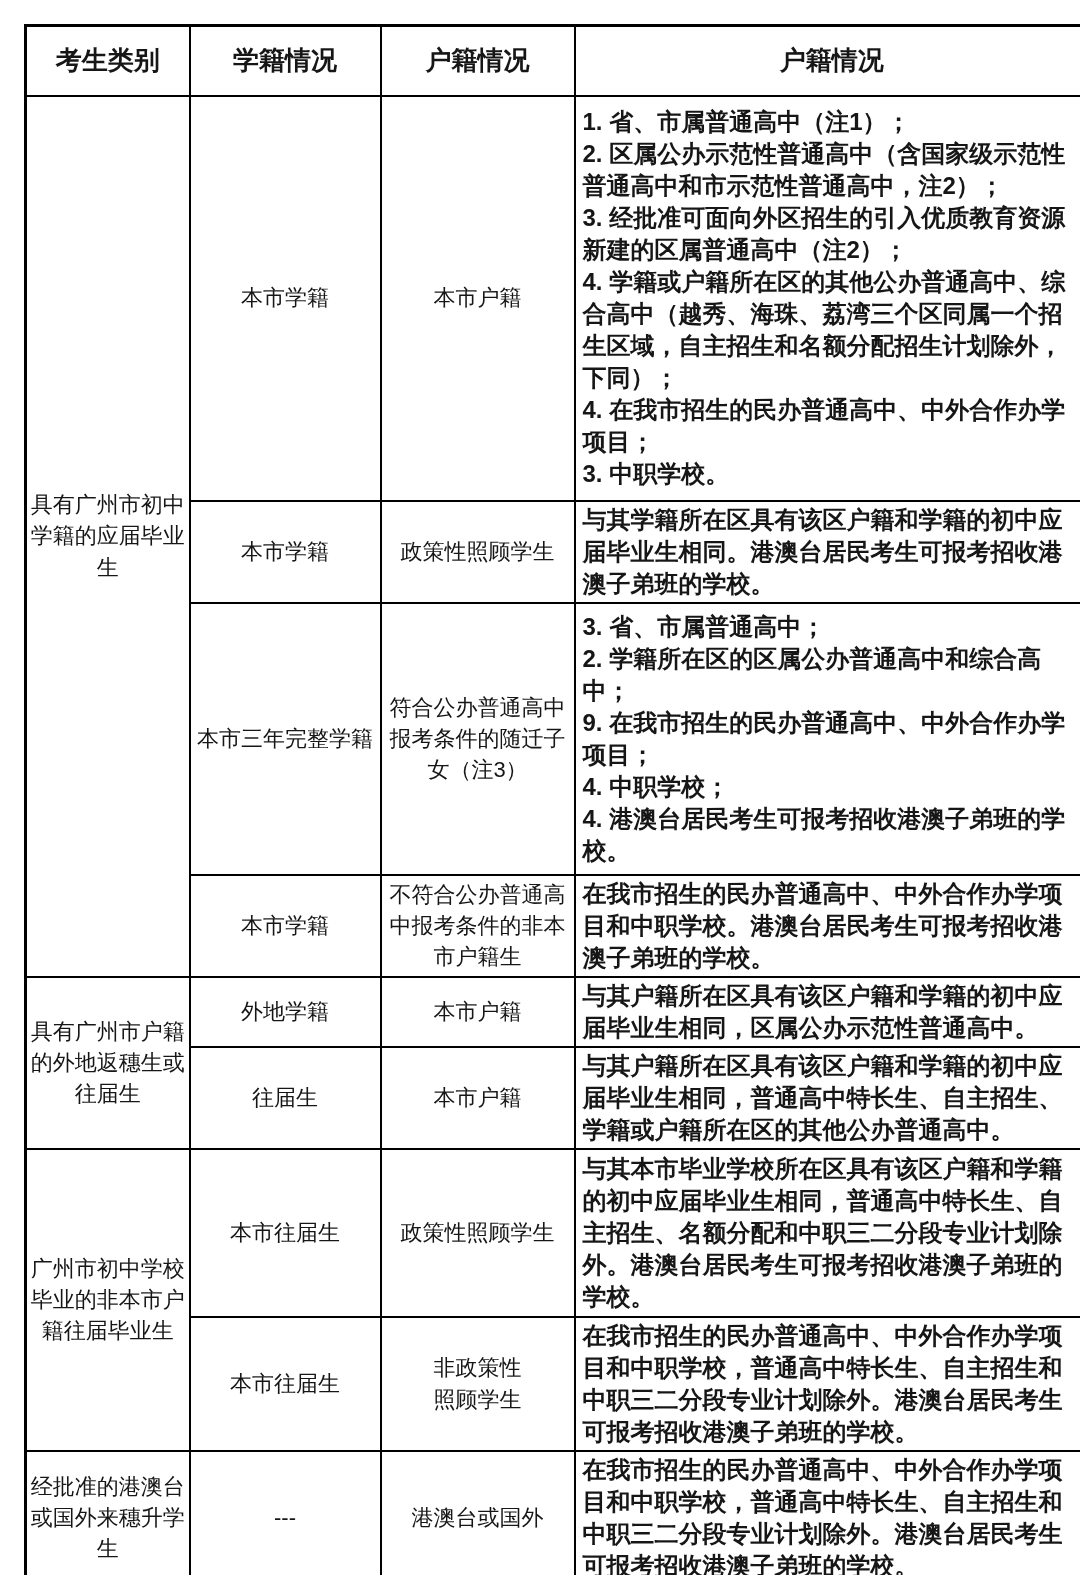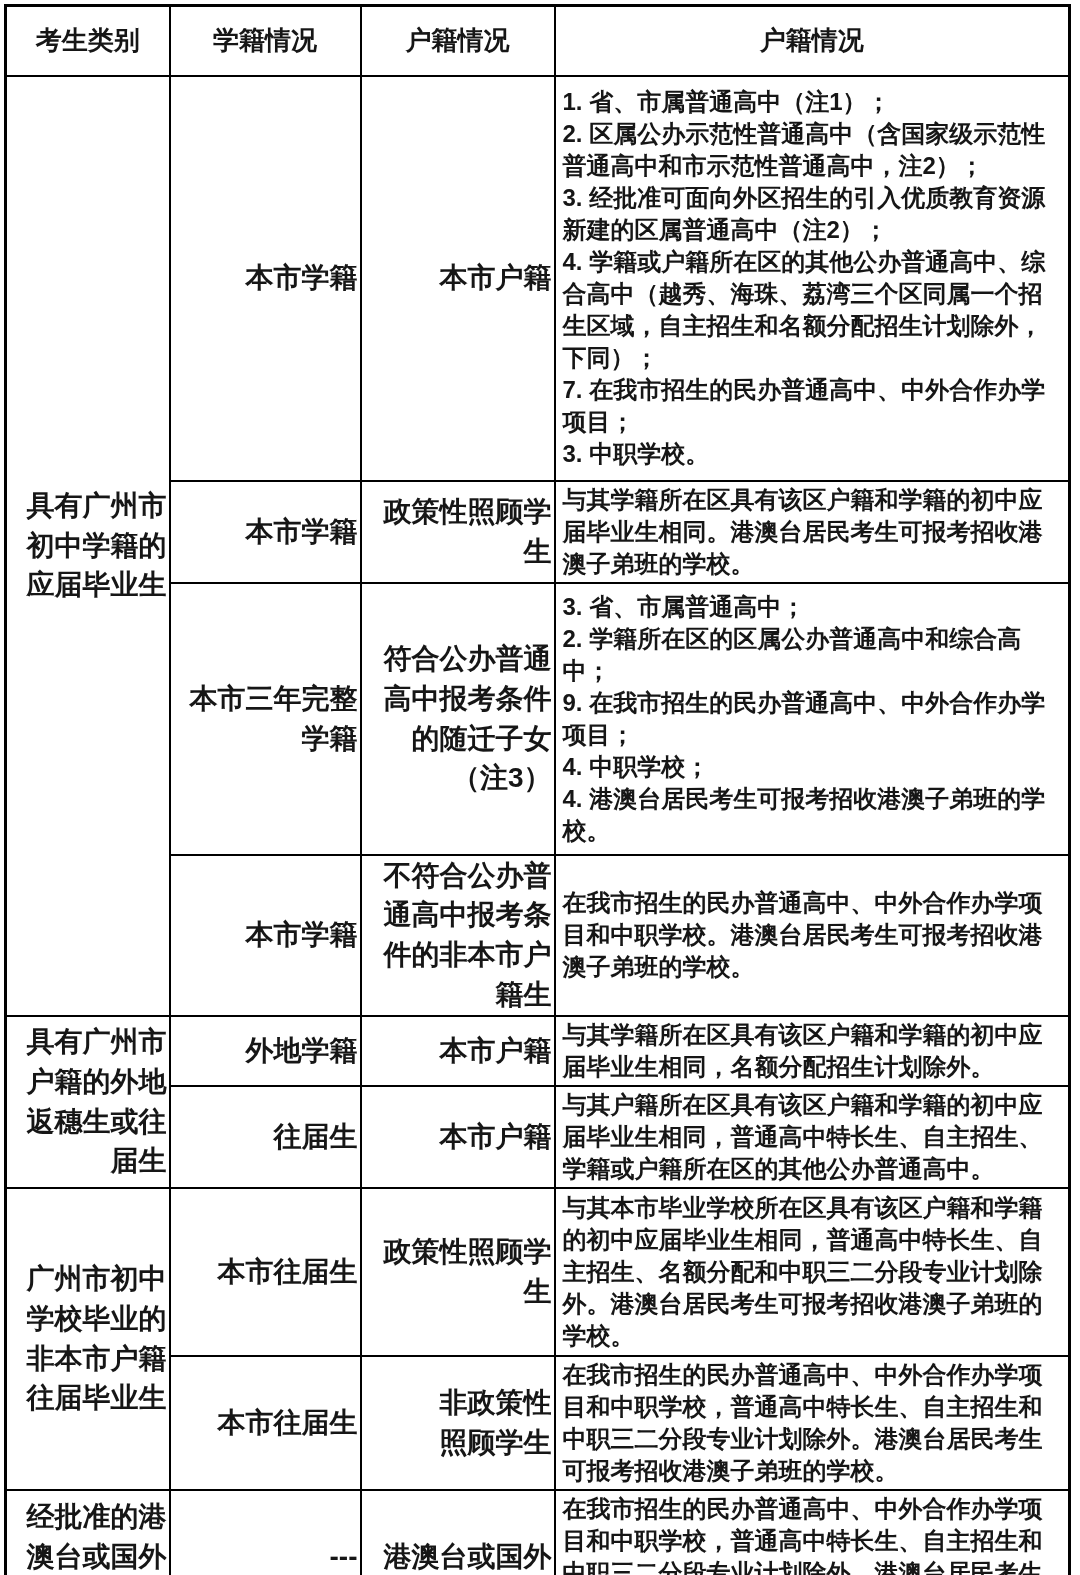--- a/index.html
+++ b/index.html
@@ -6,21 +6,21 @@
     margin: 0;
     padding: 0;
     background: #ffffff;
     color: #161616;
     font-family: "Liberation Sans", sans-serif;
   }
   .page {
     width: 1080px;
     height: 1575px;
     box-sizing: border-box;
-    padding: 4px;
+    padding: 24px;
     background: #ffffff;
   }
   table.policy {
     border-collapse: collapse;
     table-layout: fixed;
     width: 1064px;
     border: 3px solid #000000;
     background: #ffffff;
   }
   col.c1 { width: 164px; }
@@ -34,23 +34,23 @@
     font-weight: bold;
   }
   th.hd {
     font-size: 26px;
     font-weight: bold;
     text-align: center;
     vertical-align: middle;
     padding: 0 2px;
   }
   td.cat, td.mid {
-    font-size: 28px;
-    font-weight: bold;
-    text-align: right;
+    font-size: 22px;
+    font-weight: normal;
+    text-align: center;
     vertical-align: middle;
     line-height: 1.42;
     padding: 0 2px;
     white-space: pre-line;
   }
   td.scope {
     font-size: 24px;
     line-height: 32px;
     text-align: left;
     vertical-align: middle;
@@ -88,21 +88,21 @@
 
     <tr class="rh405">
       <td class="cat" rowspan="4">具有广州市初中学籍的应届毕业生</td>
       <td class="mid">本市学籍</td>
       <td class="mid">本市户籍</td>
       <td class="scope">
         <div>1. 省、市属普通高中（注1）；</div>
         <div>2. 区属公办示范性普通高中（含国家级示范性普通高中和市示范性普通高中，注2）；</div>
         <div>3. 经批准可面向外区招生的引入优质教育资源新建的区属普通高中（注2）；</div>
         <div>4. 学籍或户籍所在区的其他公办普通高中、综合高中（越秀、海珠、荔湾三个区同属一个招生区域，自主招生和名额分配招生计划除外，下同）；</div>
-        <div>7. 在我市招生的民办普通高中、中外合作办学项目；</div>
+        <div>4. 在我市招生的民办普通高中、中外合作办学项目；</div>
         <div>3. 中职学校。</div>
       </td>
     </tr>
 
     <tr class="rh95">
       <td class="mid">本市学籍</td>
       <td class="mid">政策性照顾学生</td>
       <td class="scope">
         <div>与其学籍所在区具有该区户籍和学籍的初中应届毕业生相同。港澳台居民考生可报考招收港澳子弟班的学校。</div>
       </td>
@@ -126,21 +126,21 @@
       <td class="scope">
         <div>在我市招生的民办普通高中、中外合作办学项目和中职学校。港澳台居民考生可报考招收港澳子弟班的学校。</div>
       </td>
     </tr>
 
     <tr class="rh70">
       <td class="cat" rowspan="2">具有广州市户籍的外地返穗生或往届生</td>
       <td class="mid">外地学籍</td>
       <td class="mid">本市户籍</td>
       <td class="scope">
-        <div>与其学籍所在区具有该区户籍和学籍的初中应届毕业生相同，名额分配招生计划除外。</div>
+        <div>与其户籍所在区具有该区户籍和学籍的初中应届毕业生相同，区属公办示范性普通高中。</div>
       </td>
     </tr>
 
     <tr class="rh102">
       <td class="mid">往届生</td>
       <td class="mid">本市户籍</td>
       <td class="scope">
         <div>与其户籍所在区具有该区户籍和学籍的初中应届毕业生相同，普通高中特长生、自主招生、学籍或户籍所在区的其他公办普通高中。</div>
       </td>
     </tr>

